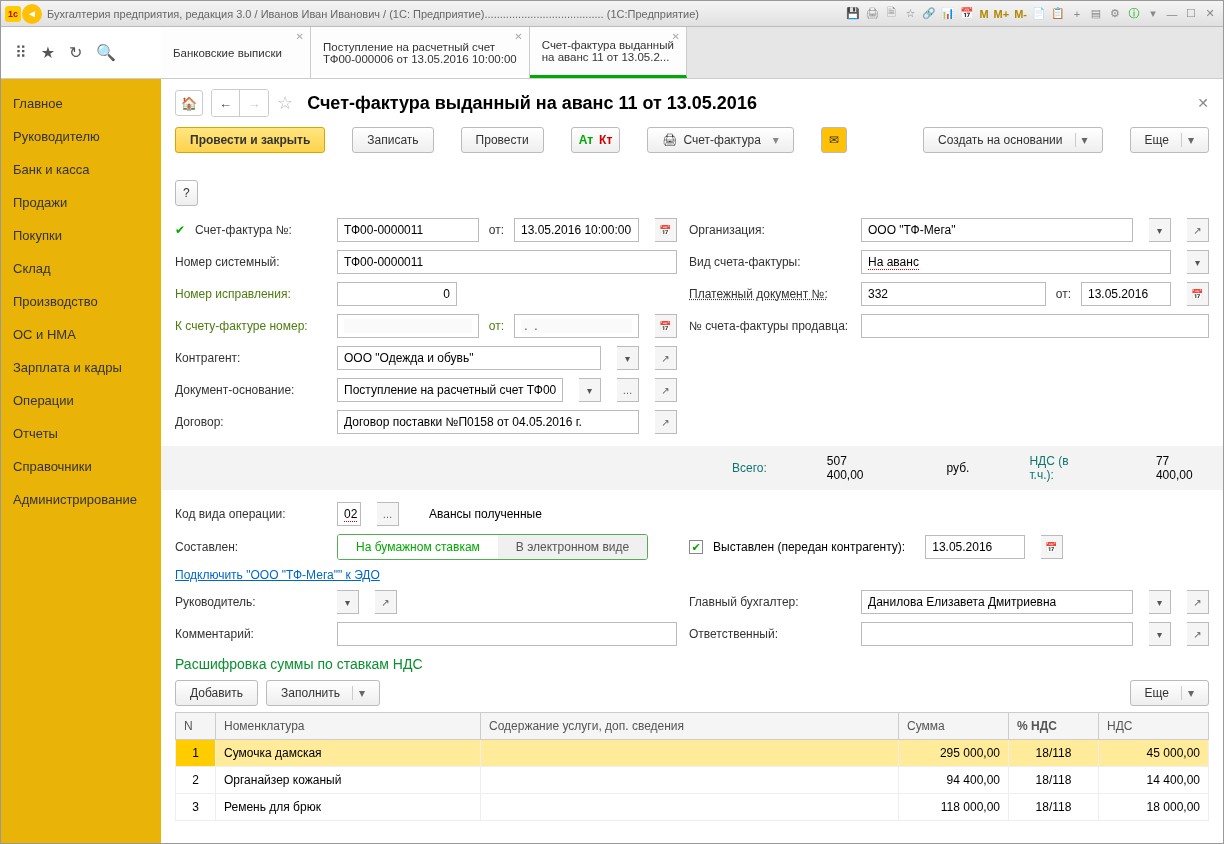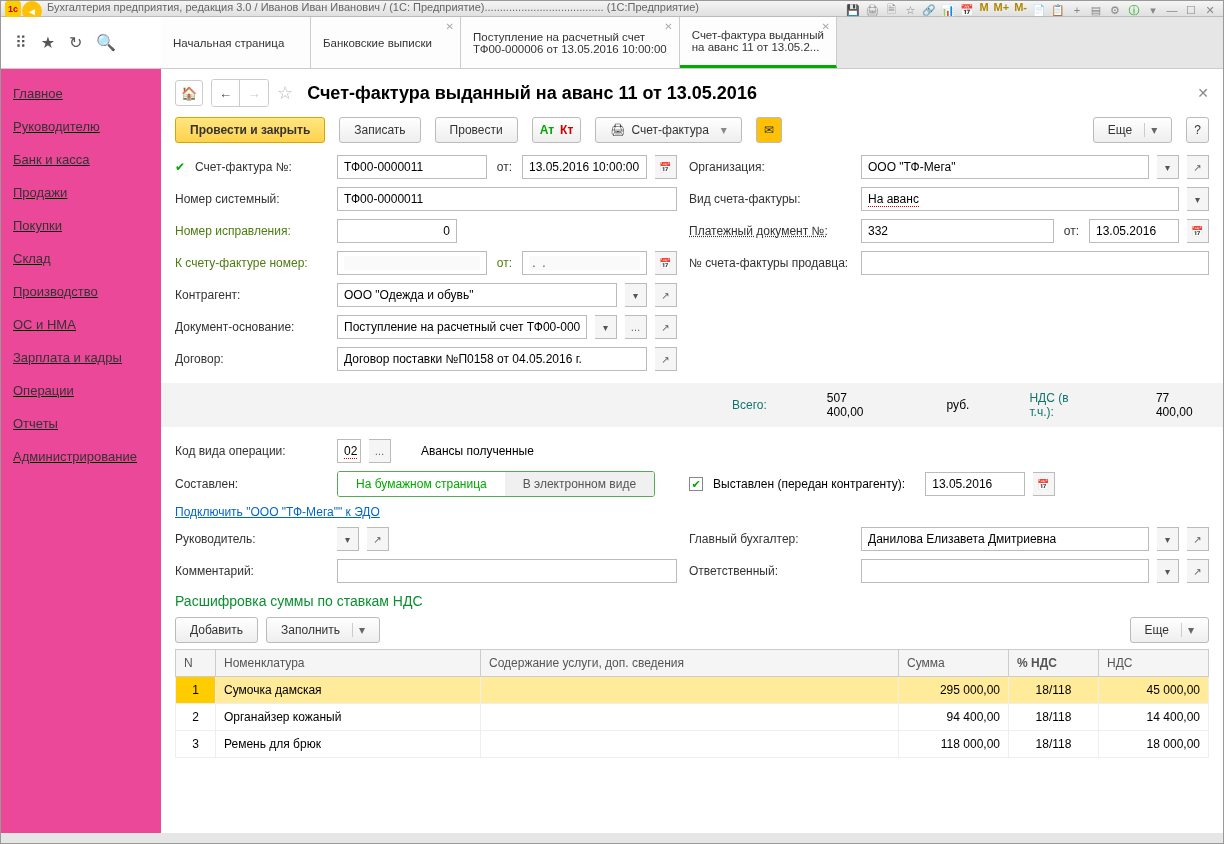--- a/index.html
+++ b/index.html
@@ -1,54 +1,54 @@
 <!DOCTYPE html>
 <html><head>
 <meta charset="utf-8">
 <style>
 * { box-sizing: border-box; margin: 0; padding: 0; font-family: Arial, sans-serif; font-size: 12px; }
 body { background: #e6e6e6; width: 1224px; height: 844px; overflow: hidden; border: 1px solid #999; }
-.titlebar { height: 16px; background: linear-gradient(#f5f5f5, #e0e0e0); display: flex; align-items: flex-start; padding: 0 4px; border-bottom: 1px solid #bbb; gap: 1px; }
+.titlebar { height: 26px; background: linear-gradient(#f5f5f5, #e0e0e0); display: flex; align-items: center; padding: 0 4px; border-bottom: 1px solid #bbb; gap: 1px; }
 .titlebar .logo { width: 16px; height: 16px; background: #ffcc00; border-radius: 3px; display: inline-flex; align-items: center; justify-content: center; font-size: 9px; font-weight: bold; color: #c00; }
 .titlebar .back-circle { width: 20px; height: 20px; background: #ffc107; border-radius: 50%; display: inline-flex; align-items: center; justify-content: center; color: #fff; font-size: 10px; }
 .titlebar .title-text { color: #666; font-size: 11px; margin-left: 4px; flex: 0 0 auto; }
 .titlebar .spacer { flex: 1; }
 .titlebar .icon-btn { width: 18px; height: 18px; display: inline-flex; align-items: center; justify-content: center; color: #888; font-size: 11px; cursor: pointer; }
 .titlebar .txt-btn { font-size: 11px; font-weight: bold; color: #b08800; padding: 0 2px; cursor: pointer; }
 .toolbar-row { height: 52px; display: flex; align-items: stretch; border-bottom: 1px solid #ccc; }
 .toolbar-icons { width: 160px; display: flex; align-items: center; gap: 14px; padding-left: 14px; background:#fff; }
 .toolbar-icons .ticon { font-size: 16px; color: #555; cursor: pointer; }
 .tabs { display: flex; flex: 1; }
 .tab { border-right: 1px solid #ccc; padding: 8px 12px; display: flex; flex-direction: column; justify-content: center; position: relative; min-width: 150px; max-width: 270px; color: #333; background:#fdfdfd; }
 .tab.active { border-bottom: 3px solid #0a0; }
 .tab .tab-close { position: absolute; top: 4px; right: 6px; color: #aaa; font-size: 10px; cursor: pointer; }
 .tab-line { font-size: 11.5px; white-space: nowrap; overflow: hidden; text-overflow: ellipsis; }
 .body-row { display: flex; height: calc(100% - 52px); }
-.sidebar { width: 160px; background: #ec4899; padding-top: 8px; text-decoration: underline; }
+.sidebar { width: 160px; background: #eab308; padding-top: 8px; }
 .sidebar-item { padding: 9px 12px; color: #333; font-size: 13px; cursor: pointer; }
 .content { flex: 1; background: #fff; padding: 10px 14px; overflow: auto; }
 .header-row { display: flex; align-items: center; gap: 8px; margin-bottom: 10px; }
 .nav-btn { border: 1px solid #ccc; background: #fff; width: 28px; height: 26px; display: inline-flex; align-items: center; justify-content: center; cursor: pointer; font-size: 13px; color: #444; border-radius: 3px; }
 .nav-group { display: flex; border: 1px solid #ccc; border-radius: 3px; overflow: hidden; }
 .nav-group .nav-btn { border: none; border-right: 1px solid #ccc; border-radius: 0; }
 .nav-group .nav-btn:last-child { border-right: none; }
 .star-icon { font-size: 18px; color: #bbb; }
 .page-title { font-size: 18px; font-weight: bold; margin-left: 6px; }
 .close-x { margin-left: auto; font-size: 14px; color: #888; cursor: pointer; }
-.action-bar { display: flex; gap: 14px; align-items: center; margin-bottom: 12px; flex-wrap: wrap; }
+.action-bar { display: flex; gap: 27px; align-items: center; margin-bottom: 12px; flex-wrap: wrap; }
 .btn { border: 1px solid #bbb; background: linear-gradient(#fff,#eee); padding: 5px 14px; border-radius: 3px; cursor: pointer; font-size: 12px; color: #333; display: inline-flex; align-items: center; gap: 6px; }
 .btn.primary { background: linear-gradient(#ffe680,#ffd24d); border-color: #d4a800; font-weight: bold; }
 .btn.icon-only { padding: 5px 7px; }
 .btn.split::after { content: "▾"; margin-left: 6px; border-left: 1px solid #ccc; padding-left: 6px; color: #666; }
 .form-grid { display: grid; grid-template-columns: 150px 340px 160px 1fr; column-gap: 12px; row-gap: 8px; align-items: center; }
 .form-label { color: #333; font-size: 12px; }
 .form-label.muted { color: #4d7c0f; }
 .input { border: 1px solid #bbb; background: #fff; height: 24px; padding: 0 6px; font-size: 12px; display: flex; align-items: center; }
 .input input { border: none; outline: none; width: 100%; font-size: 12px; }
-.input-group { display: flex; gap: 8px; }
+.input-group { display: flex; gap: 16px; }
 .input-group .input { border-radius: 0; }
 .input-group .addon { border: 1px solid #bbb; border-left: none; background: #f5f5f5; width: 22px; height: 24px; display: inline-flex; align-items: center; justify-content: center; font-size: 10px; color: #555; cursor: pointer; }
 .underline-red { border-bottom: 1px dotted #c00; }
 .totals-row { margin: 12px -14px; padding: 8px 14px; background: #f3f3f3; display: flex; gap: 60px; align-items: center; }
 .totals-row .tlabel { color: #0f766e; }
 .totals-row .tval { font-weight: normal; margin-left: auto; }
 .toggle-group { display: flex; border: 1px solid #5a5; border-radius: 3px; overflow: hidden; width: fit-content; }
 .toggle-group .toggle-btn { padding: 5px 18px; cursor: pointer; color: #555; }
 .toggle-group .toggle-btn.active { color: #0a0; background: #fff; }
 .toggle-group .toggle-btn:not(.active) { background: #f0f0f0; }
@@ -101,23 +101,20 @@
 <div style="display:flex;flex-direction:column;height:calc(100% - 26px);">
   <div class="toolbar-row">
     <div class="toolbar-icons">
       <span class="ticon">⠿</span>
       <span class="ticon">★</span>
       <span class="ticon">↻</span>
       <span class="ticon">🔍</span>
     </div>
     <div class="tabs" id="tabs-container">
         <div class="tab">
-          <div class="tab-line">Начальная страница</div>
-        </div>
-        <div class="tab">
           <div class="tab-line">Банковские выписки</div>
           <span class="tab-close">✕</span>
         </div>
         <div class="tab">
           <div class="tab-line">Поступление на расчетный счет</div>
           <div class="tab-line">ТФ00-000006 от 13.05.2016 10:00:00</div>
           <span class="tab-close">✕</span>
         </div>
         <div class="tab active">
           <div class="tab-line">Счет-фактура выданный</div>
@@ -132,20 +129,21 @@
         <div class="sidebar-item">Руководителю</div>
         <div class="sidebar-item">Банк и касса</div>
         <div class="sidebar-item">Продажи</div>
         <div class="sidebar-item">Покупки</div>
         <div class="sidebar-item">Склад</div>
         <div class="sidebar-item">Производство</div>
         <div class="sidebar-item">ОС и НМА</div>
         <div class="sidebar-item">Зарплата и кадры</div>
         <div class="sidebar-item">Операции</div>
         <div class="sidebar-item">Отчеты</div>
+        <div class="sidebar-item">Справочники</div>
         <div class="sidebar-item">Администрирование</div>
       </div>
     <div class="content">
 
       <div class="header-row">
         <span class="nav-btn">🏠</span>
         <span class="nav-group">
           <span class="nav-btn">←</span>
           <span class="nav-btn" style="color:#ccc;">→</span>
         </span>
@@ -159,20 +157,21 @@
         <span class="btn">Записать</span>
         <span class="btn">Провести</span>
         <span class="btn icon-only" style="color:#0a0;font-weight:bold;">Ат<br><span style="color:#c00;">Кт</span></span>
         <span class="btn">
             <span>🖨</span>
             <span>Счет-фактура</span>
             <span style="color:#888;margin-left:6px;">▾</span>
           </span>
         <span class="btn icon-only" style="background:#ffc107;">✉</span>
         <span style="flex:1"></span>
+        <span class="btn split">Создать на основании</span>
         <span class="btn split">Еще</span>
         <span class="btn icon-only">?</span>
       </div>
 
       <div class="form-grid">
         <div class="form-label inline-row">
             <span style="color:#0a0;">✔</span>
             <span>Счет-фактура №:</span>
           </div>
         <div class="inline-row">
@@ -296,21 +295,21 @@
               </div>
               <span class="addon">…</span>
             </div>
           <span style="margin-left:20px;">Авансы полученные</span>
         </div>
         <div></div>
           <div></div>
 
         <div class="form-label">Составлен:</div>
         <div class="toggle-group">
-          <span class="toggle-btn active">На бумажном страница</span>
+          <span class="toggle-btn active">На бумажном ставкам</span>
           <span class="toggle-btn">В электронном виде</span>
         </div>
         <div class="inline-row span2" style="grid-column:3/5;">
           <span class="checkbox">✔</span>
           <span>Выставлен (передан контрагенту):</span>
           <div class="input-group" style="margin-left:10px;">
               <div class="input" style="width:100px;">
                 <input value="13.05.2016" style="">
               </div>
               <span class="addon">📅</span>

